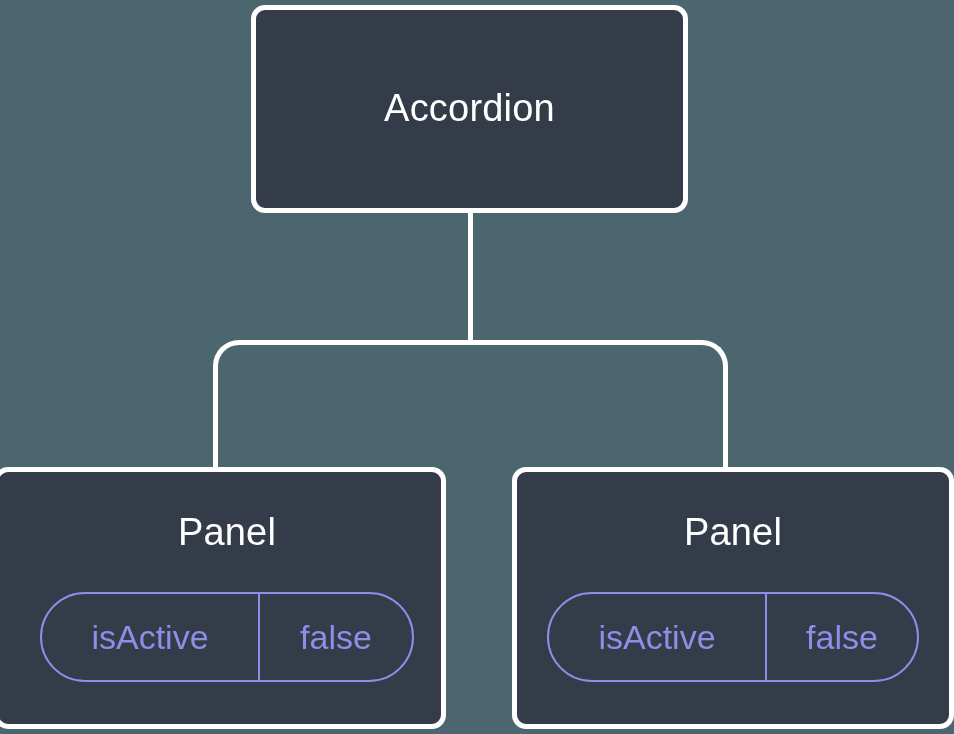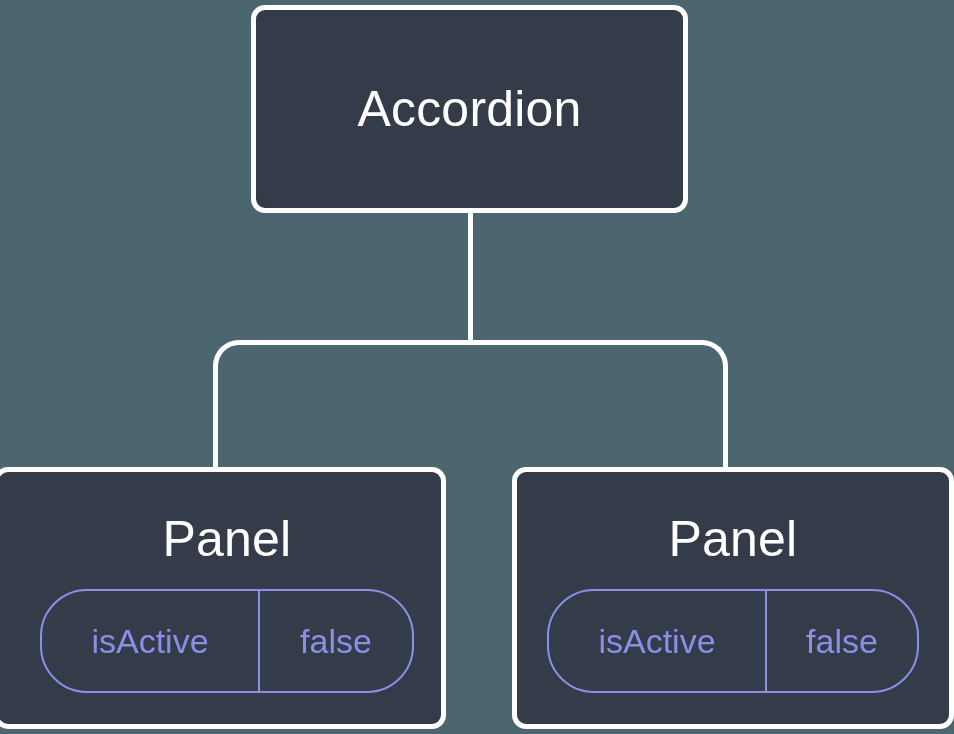--- a/index.html
+++ b/index.html
@@ -73,32 +73,32 @@
     left: 512px;
     top: 467px;
     width: 442px;
     height: 262px;
     justify-content: flex-start;
     padding-top: 40px;
   }
 
   .node-title {
     color: #ffffff;
-    font-size: 50px;
+    font-size: 38px;
     font-weight: 400;
     line-height: 1.1;
     letter-spacing: 0.2px;
     white-space: nowrap;
   }
   .node-panel-left .node-title { transform: translateX(7px); }
 
   
   .pill {
-    margin-top: 22px;
-    height: 104px;
+    margin-top: 38px;
+    height: 90px;
     border: 2px solid #8b8fe8;
     border-radius: 47px;
     box-sizing: border-box;
     display: flex;
     align-items: stretch;
     color: #8b8fe8;
   }
   .node-panel-left .pill {
     width: 374px;
     transform: translateX(7px);

